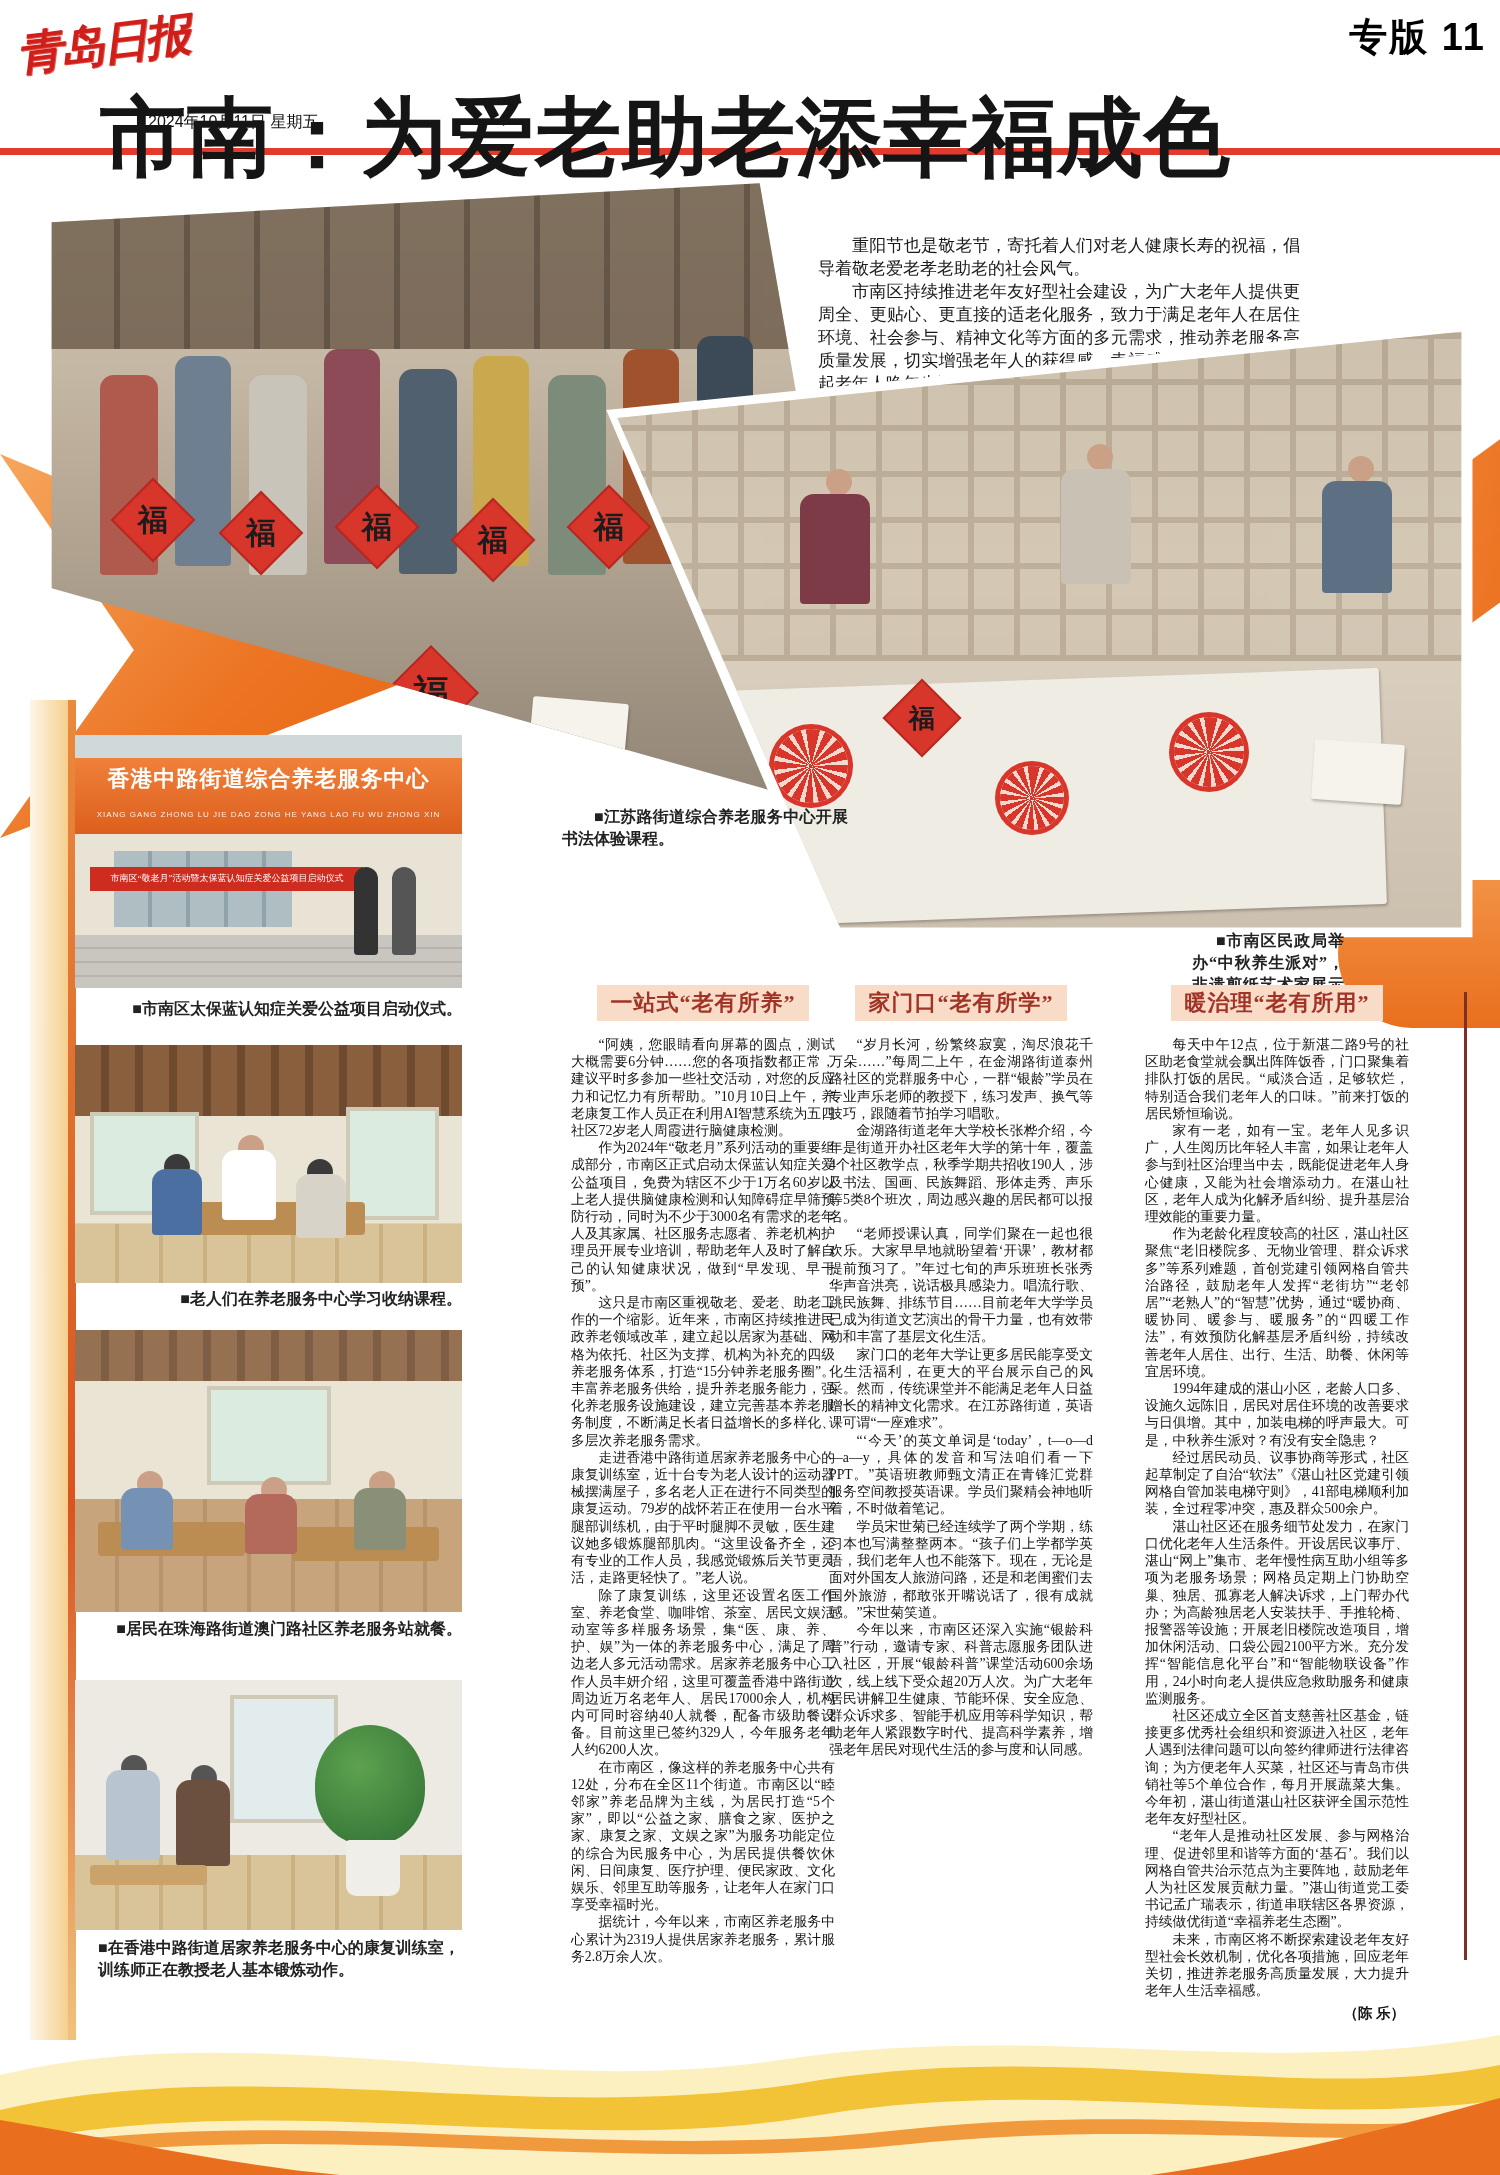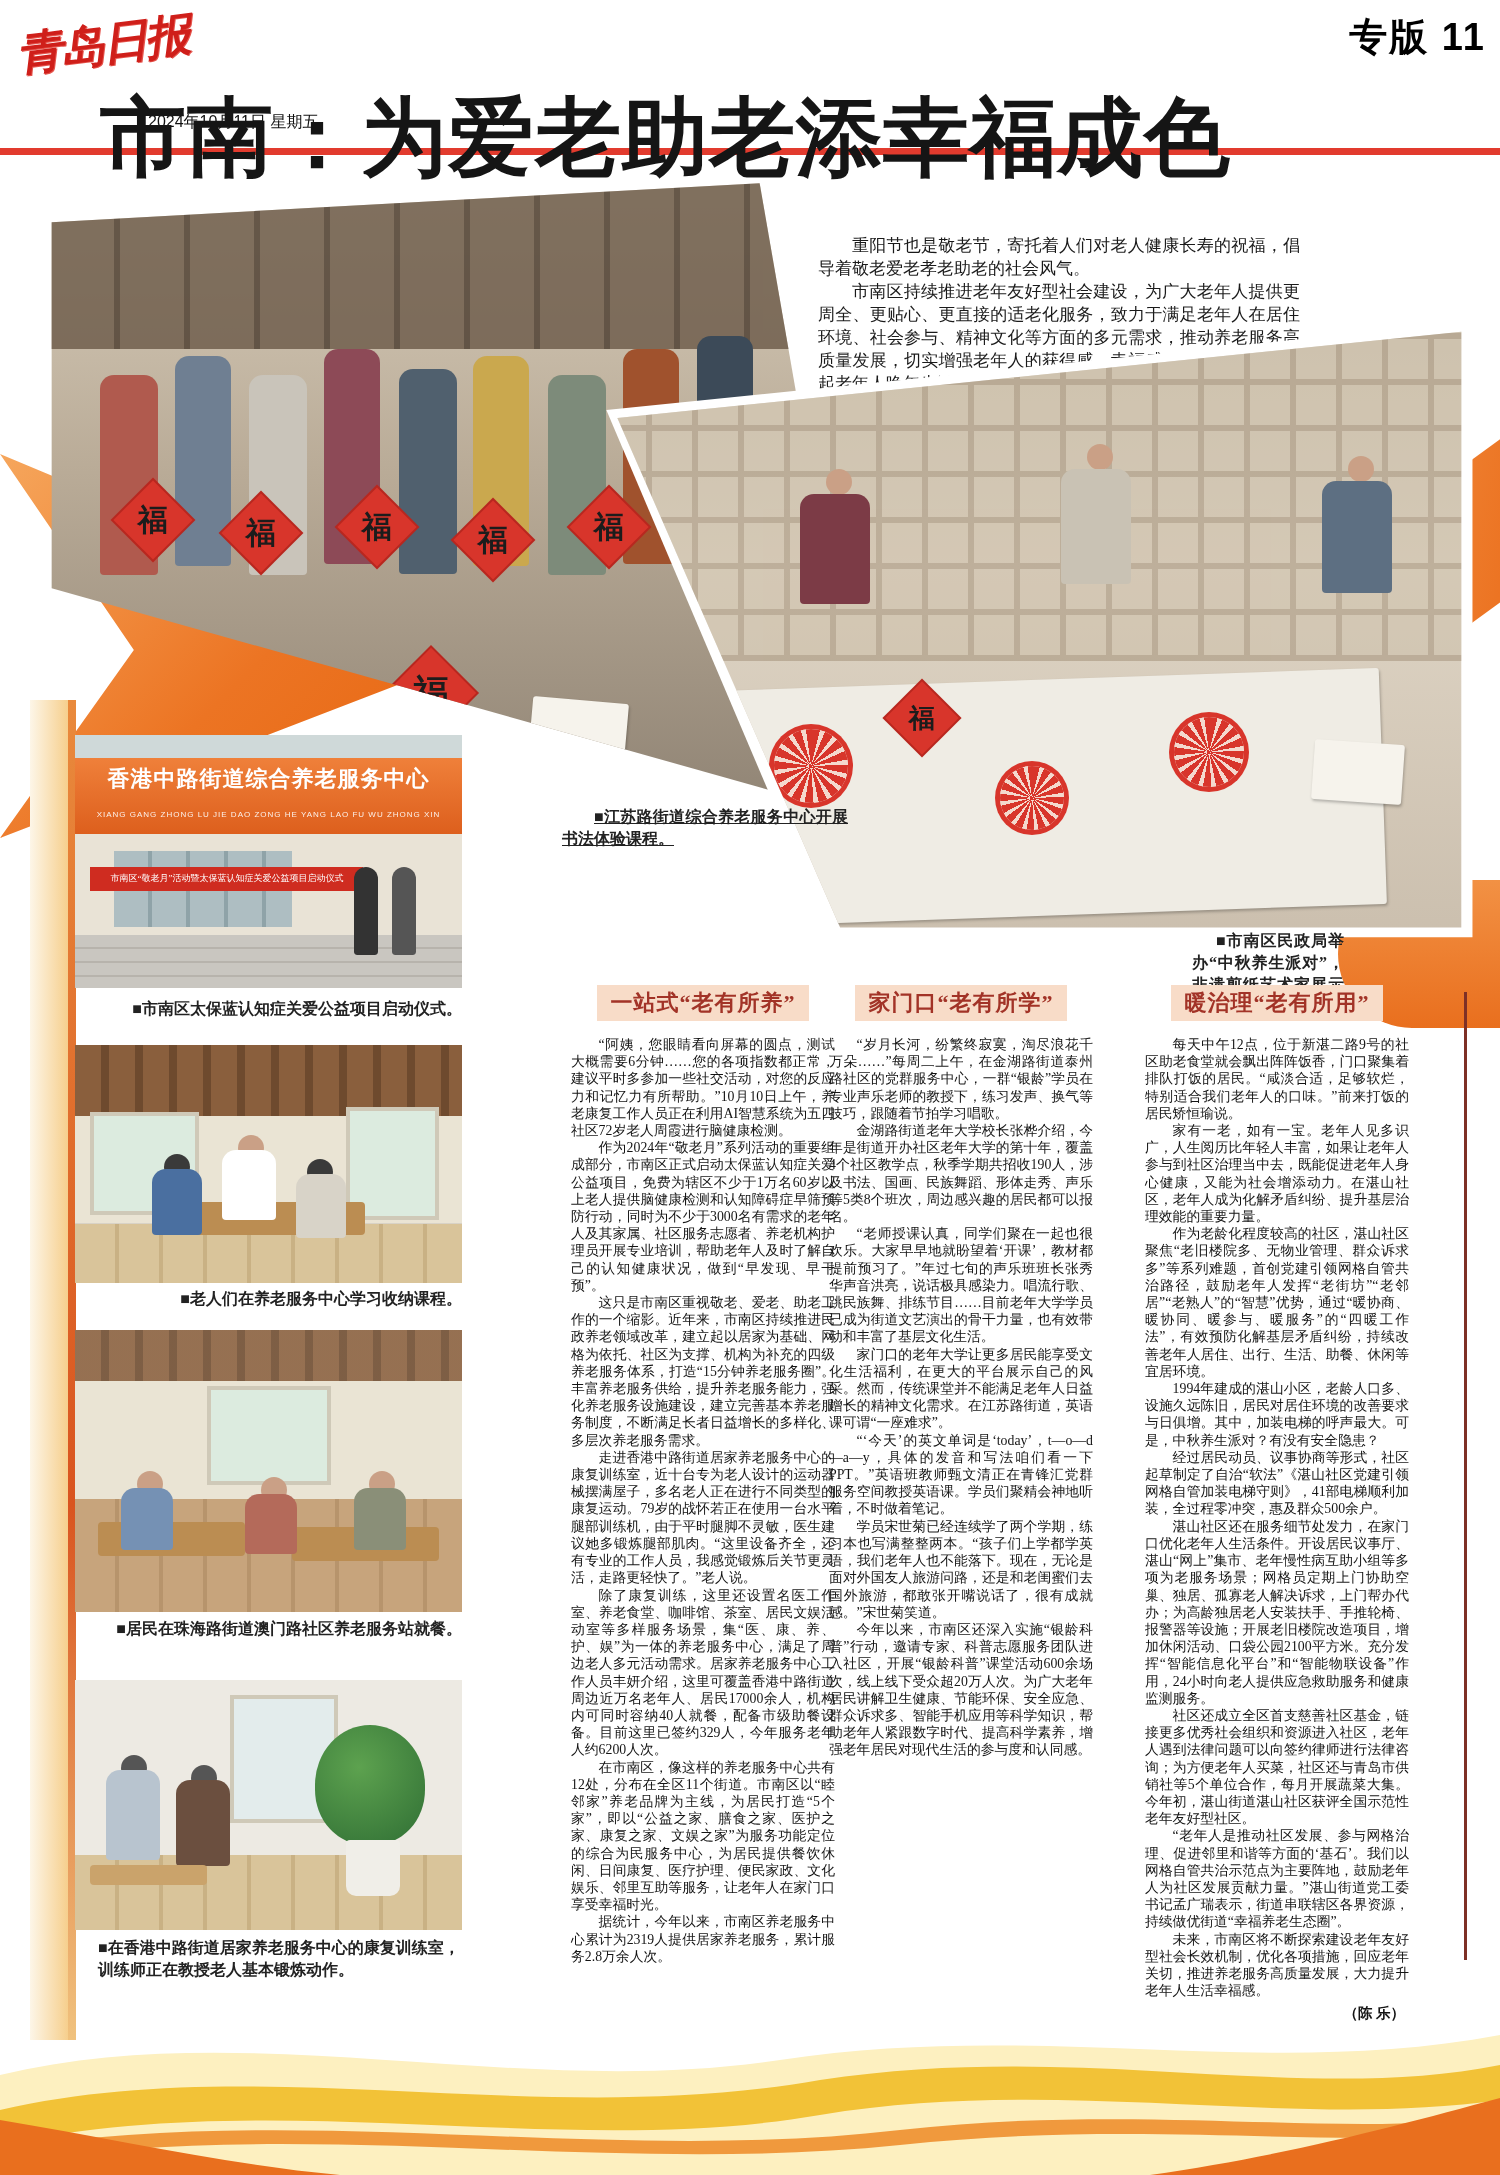--- a/index.html
+++ b/index.html
@@ -89,21 +89,21 @@
   .roomwall{position:absolute;left:0;top:30%;width:100%;height:45%;background:#eae4d4;}
   .window{position:absolute;background:#dcebdf;border:4px solid #cfc9b8;}
   .woodfloor{position:absolute;left:0;top:75%;width:100%;height:25%;
              background:repeating-linear-gradient(90deg,#d9c49a 0 40px,#c9b184 40px 44px);}
   .tablewood{position:absolute;background:#bb8d52;border-radius:4px;}
   .plant{position:absolute;border-radius:50% 50% 46% 46%;background:radial-gradient(circle at 40% 35%,#5da24f,#2f6e34);}
   .pot{position:absolute;background:#f0eee8;border-radius:4px 4px 10px 10px;}
 
   
   .caption{position:absolute;font-size:16px;font-weight:600;color:#222;z-index:5;line-height:22px;}
-  #cap-top{left:562px;top:806px;width:286px;text-indent:2em;text-align:justify;text-decoration:underline;}
+  #cap-top{left:562px;top:806px;width:286px;text-indent:2em;text-align:justify;}
   #cap-right{left:1192px;top:930px;width:152px;text-indent:1.5em;text-align:justify;}
   .cap-l{left:75px;width:387px;text-align:right;}
   #cap-l1{top:998px;}
   #cap-l2{top:1288px;}
   #cap-l3{top:1618px;}
   #cap-l4{top:1937px;left:98px;width:364px;text-align:left;}
 
   
   .col{position:absolute;top:985px;width:264px;z-index:5;}
   #col1{left:571px;} #col2{left:829px;} #col3{left:1145px;}

